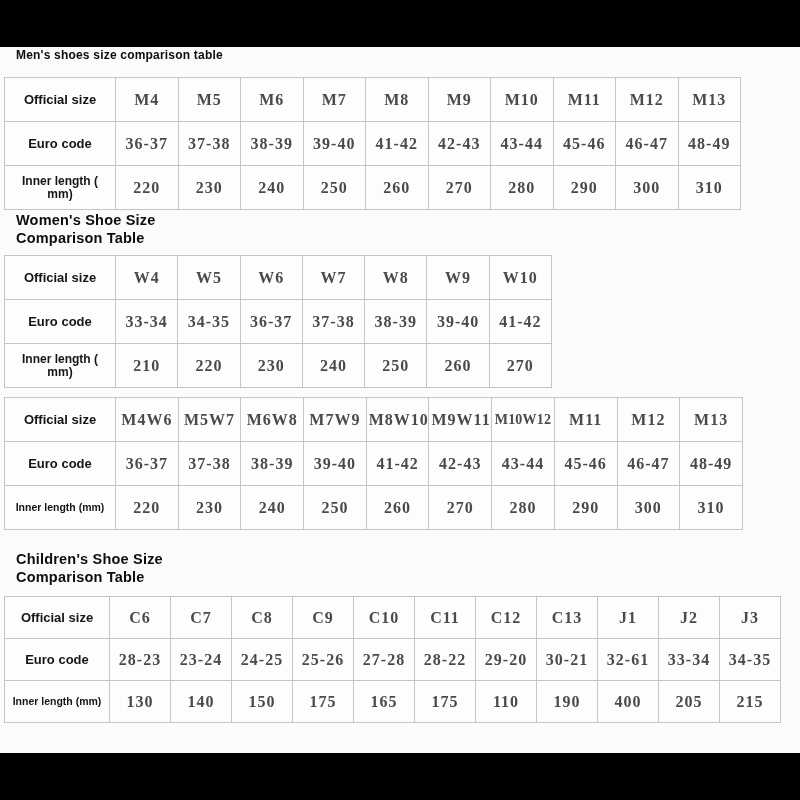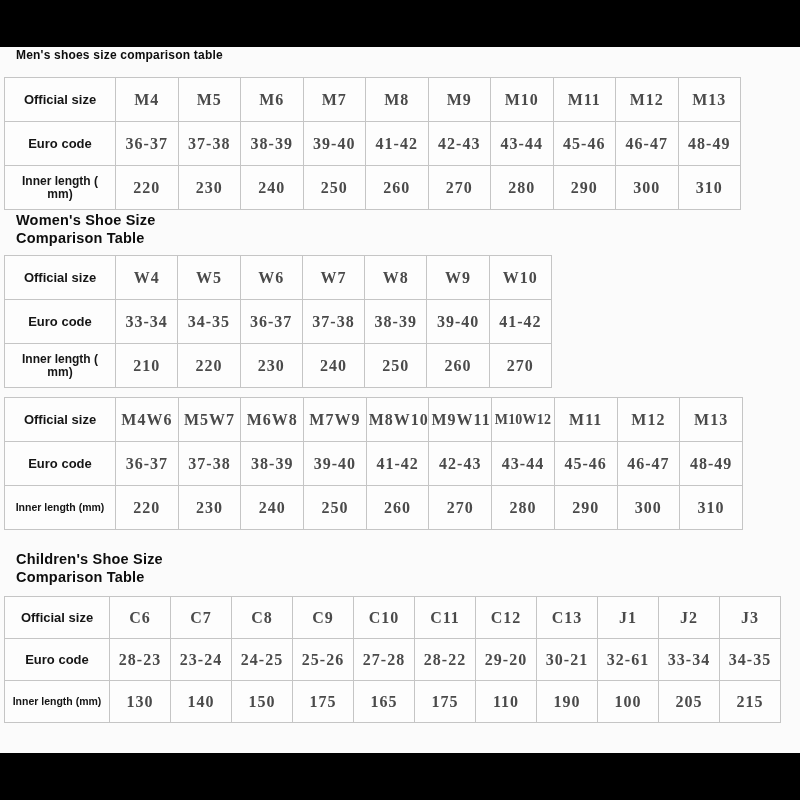--- a/index.html
+++ b/index.html
@@ -251,21 +251,21 @@
           <tr class="inner-row">
             <th class="row-label">Inner length (mm)</th>
             <td class="cell">130</td>
             <td class="cell">140</td>
             <td class="cell">150</td>
             <td class="cell">175</td>
             <td class="cell">165</td>
             <td class="cell">175</td>
             <td class="cell">110</td>
             <td class="cell">190</td>
-            <td class="cell">100</td>
+            <td class="cell">400</td>
             <td class="cell">205</td>
             <td class="cell">215</td>
           </tr>
         </tbody>
       </table>
   </section>
 
   <div class="bar bar-bottom"></div>
 </div>
 

